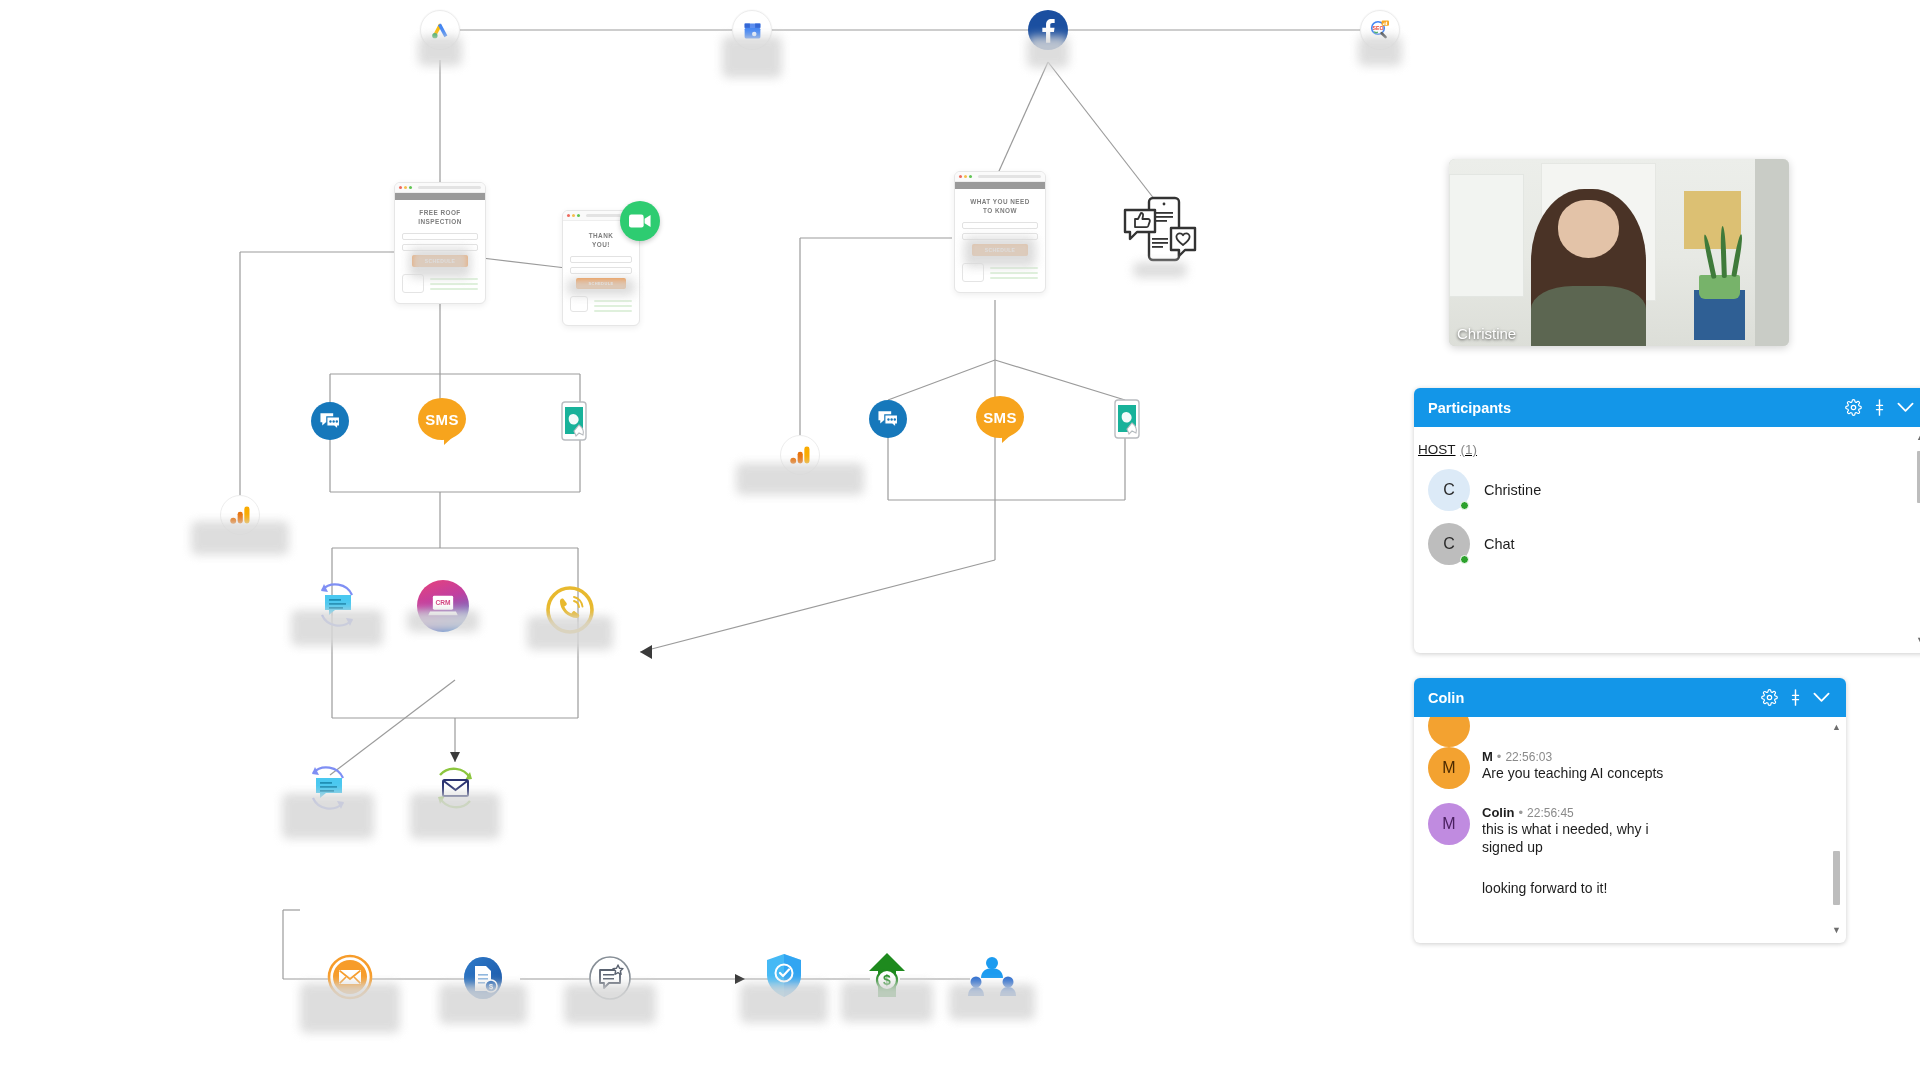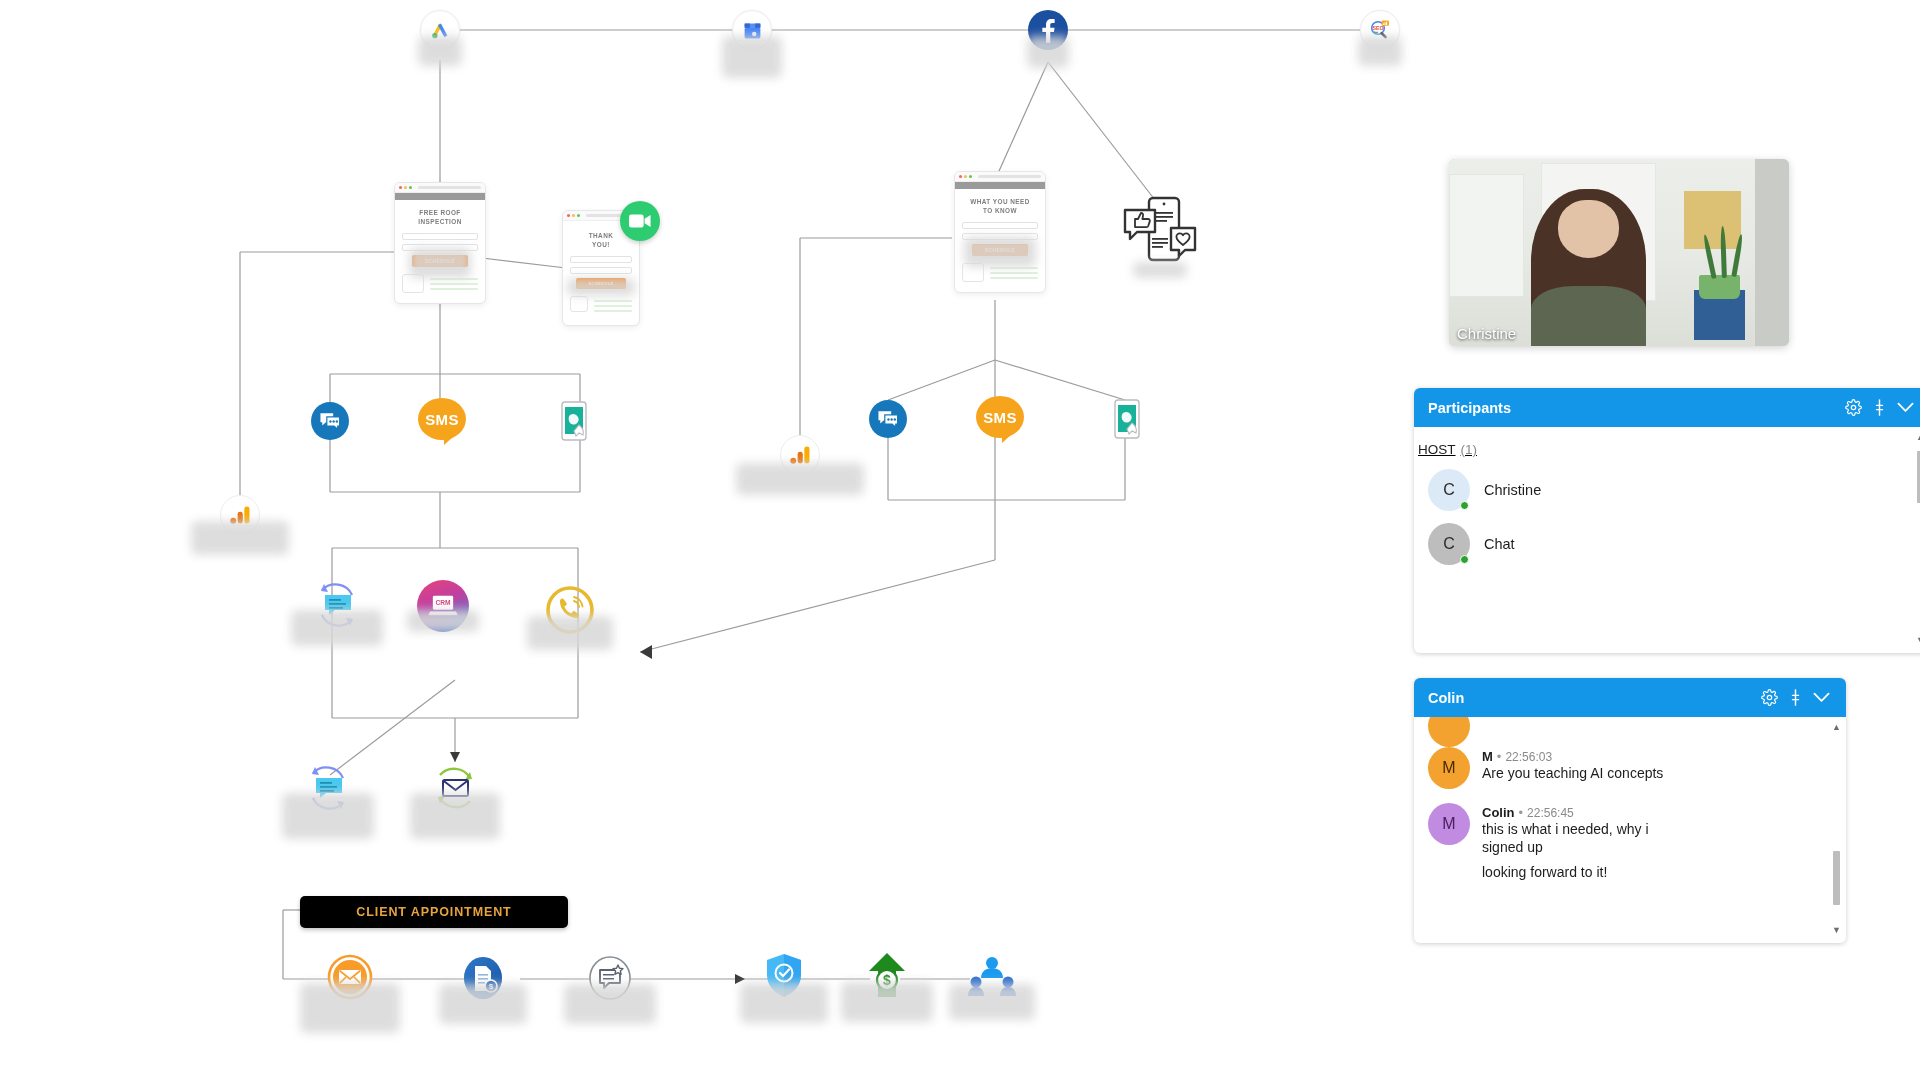--- a/index.html
+++ b/index.html
@@ -524,21 +524,20 @@
         <path d="M12 12 a18 17 0 0 1 30 3" stroke="#8cc63e" stroke-width="2.4" fill="none"></path>
         <path d="M42 9 l2 7 -7 1z" fill="#8cc63e"></path>
         <path d="M42 38 a18 17 0 0 1 -30 -3" stroke="#8cc63e" stroke-width="2.4" fill="none"></path>
         <path d="M12 41 l-2-7 7-1z" fill="#8cc63e"></path>
         <rect x="15" y="17" width="25" height="16" rx="1.5" fill="#fff" stroke="#2a3270" stroke-width="2"></rect>
         <path d="M15.8 18 L27.5 27 L39.2 18" fill="none" stroke="#2a3270" stroke-width="2"></path>
       </svg>
       <div class="node-label" style="top:30px;width:90px;height:46px"></div>
     </div>
 
-    <div class="cab" style="left:300px;top:896px">CLIENT APPOINTMENT</div>
 
     <div class="node" style="left:350px;top:979px">
       <svg width="48" height="48" viewBox="0 0 48 48">
         <circle cx="24" cy="24" r="21" fill="#fff" stroke="#f79c2a" stroke-width="2.6"></circle>
         <circle cx="24" cy="24" r="17" fill="#f79c2a"></circle>
         <rect x="13" y="17" width="22" height="14" rx="1" fill="#fff"></rect>
         <path d="M13.6 17.6 L24 26 L34.4 17.6" fill="none" stroke="#f79c2a" stroke-width="1.8"></path>
         <path d="M13.6 30.4 L20 24 M34.4 30.4 L28 24" stroke="#f79c2a" stroke-width="1.6"></path>
       </svg>
       <div class="node-label" style="top:30px;width:100px;height:50px"></div>
@@ -722,21 +721,21 @@
 
       <div class="msg">
         <div class="mav" style="background:#c08be0;color:#4a2060">
           <span>M</span>
         </div>
         <div class="mbody">
           <div class="mhead">
             <b>Colin</b><span class="sep">•</span><span class="ts">22:56:45</span>
           </div>
           <div class="mtext">this is what i needed, why i signed up</div>
-          <div class="mtext" style="margin-top:7px">looking forward to it!</div>
+          <div class="mtext" style="margin-top:23px">looking forward to it!</div>
         </div>
       </div>
 
       <div class="sbar" style="top:6px;height:212px">
         <div class="arw">▲</div>
         <div class="thumbb" style="top:128px;height:54px"></div>
         <div class="arw" style="position:absolute;bottom:0;left:0;right:0">▼</div>
       </div>
     </div>
   </div>

